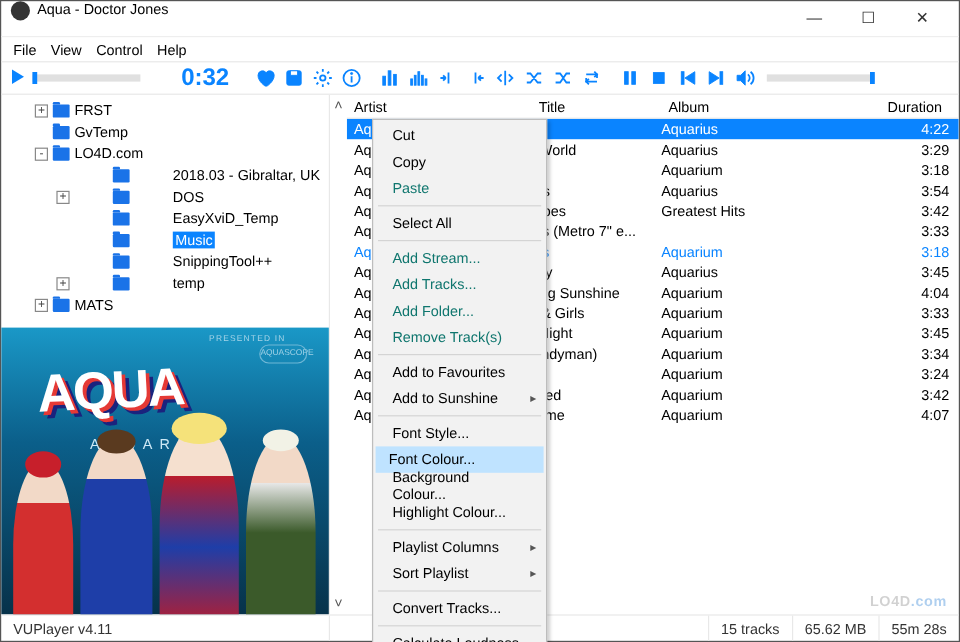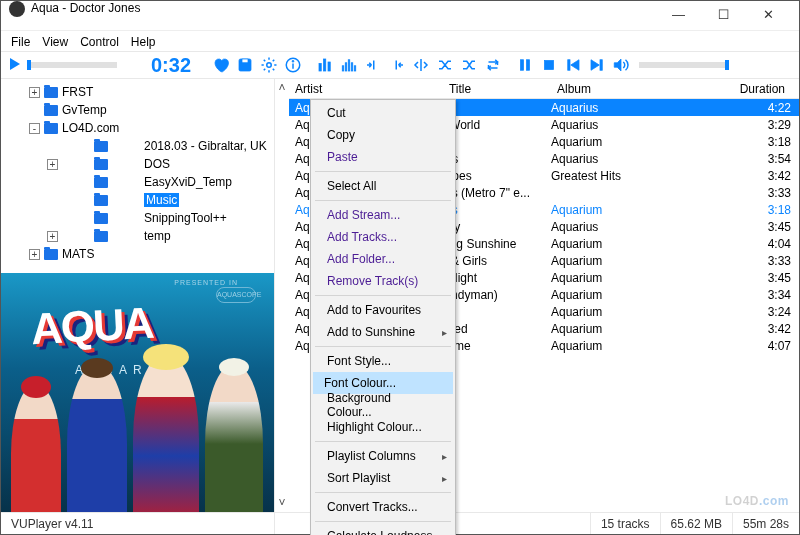--- a/index.html
+++ b/index.html
@@ -60,21 +60,21 @@
 .track .c-dur { width: 70px; text-align: right; }
 .arrow-col { width: 14px; display: flex; flex-direction: column; justify-content: space-between; align-items: center; padding: 2px 0; color: #555; font-size: 10px;}
 .tracks-wrap { display: flex; height: 100%; }
 .tracks-inner { flex: 1; }
 .statusbar { height: 22px; border-top: 1px solid #e8e8e8; display: flex; align-items: center; font-size: 12px; color: #333; justify-content: flex-end; }
 .statusbar .sb-cell { padding: 0 10px; border-right: 1px solid #e8e8e8; height: 100%; display: flex; align-items: center;}
 .statusbar .sb-cell:last-child { border-right: none; }
 .statusbar .sb-spacer { flex:1; }
 .context-menu { position: absolute; left: 309px; top: 98px; width: 146px; background: #f2f2f2; border: 1px solid #bdbdbd; box-shadow: 2px 2px 3px rgba(0,0,0,0.2); padding: 2px; z-index: 50; }
 .context-menu .cm-item { height: 22px; display: flex; align-items: center; padding: 0 18px 0 14px; font-size: 12px; position: relative; }
-.context-menu .cm-item.disabled { color: #4c1d95; align-items: center; }
+.context-menu .cm-item.disabled { color: #0f766e; align-items: center; }
 .context-menu .cm-item.hover { background: #bfe3ff; padding-left: 11px; }
 .context-menu .cm-sep { height: 1px; background: #d4d4d4; margin: 3px 2px; }
 .context-menu .cm-item .sub-arrow { position: absolute; right: 6px; font-size: 10px; color: #555; }
 .watermark { position: absolute; right: 10px; bottom: 26px; font-size: 14px; color: rgba(0,0,0,0.18); font-weight: 600; letter-spacing: 0.5px; z-index: 60;}
 .watermark .dot { color: rgba(25,118,210,0.35); }
 </style>
 </head>
 <body>
 
 <div class="window">

